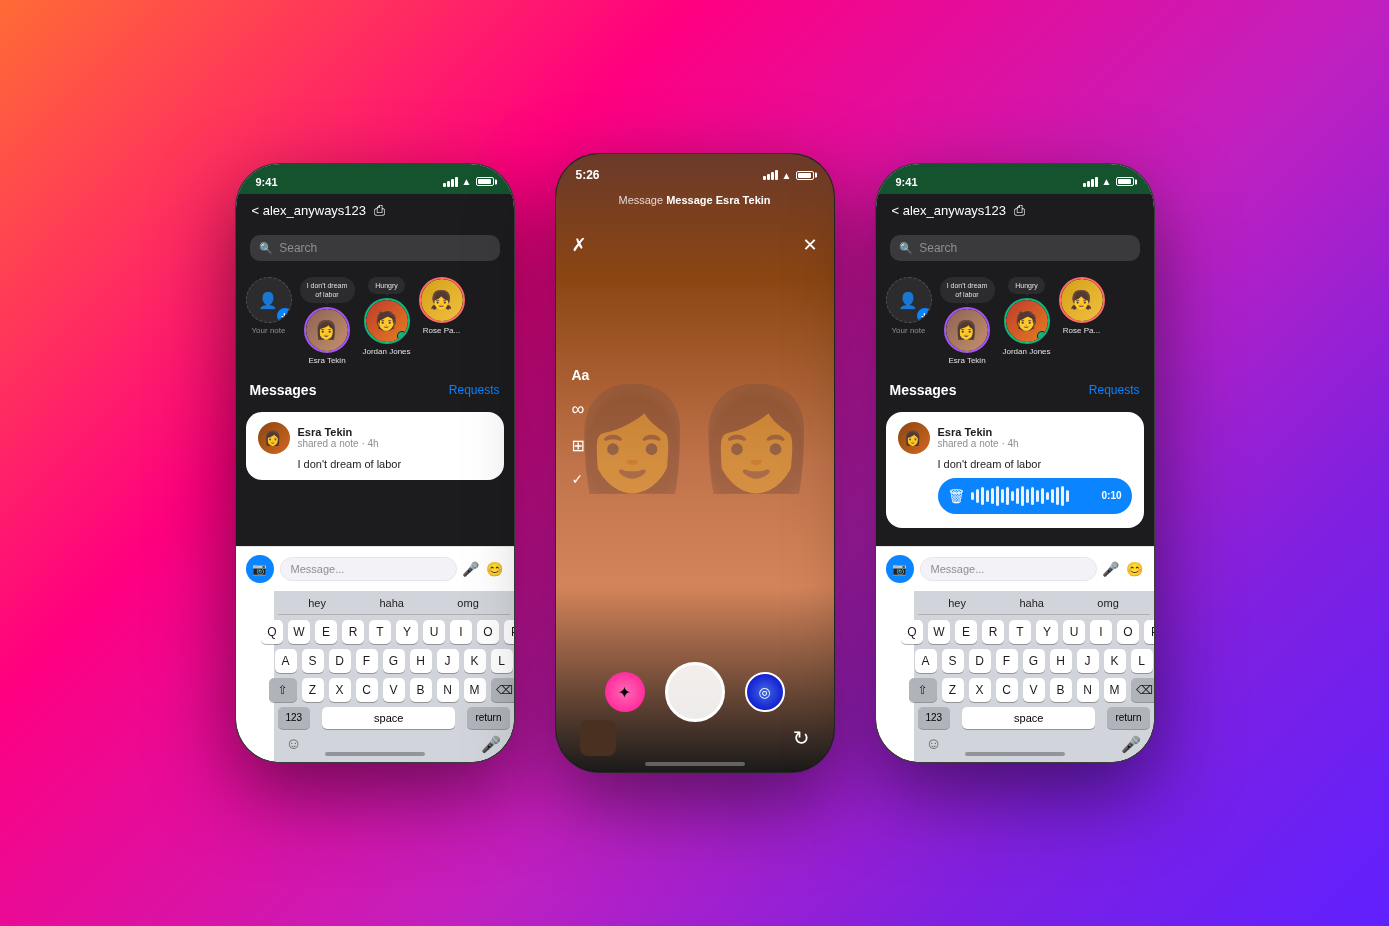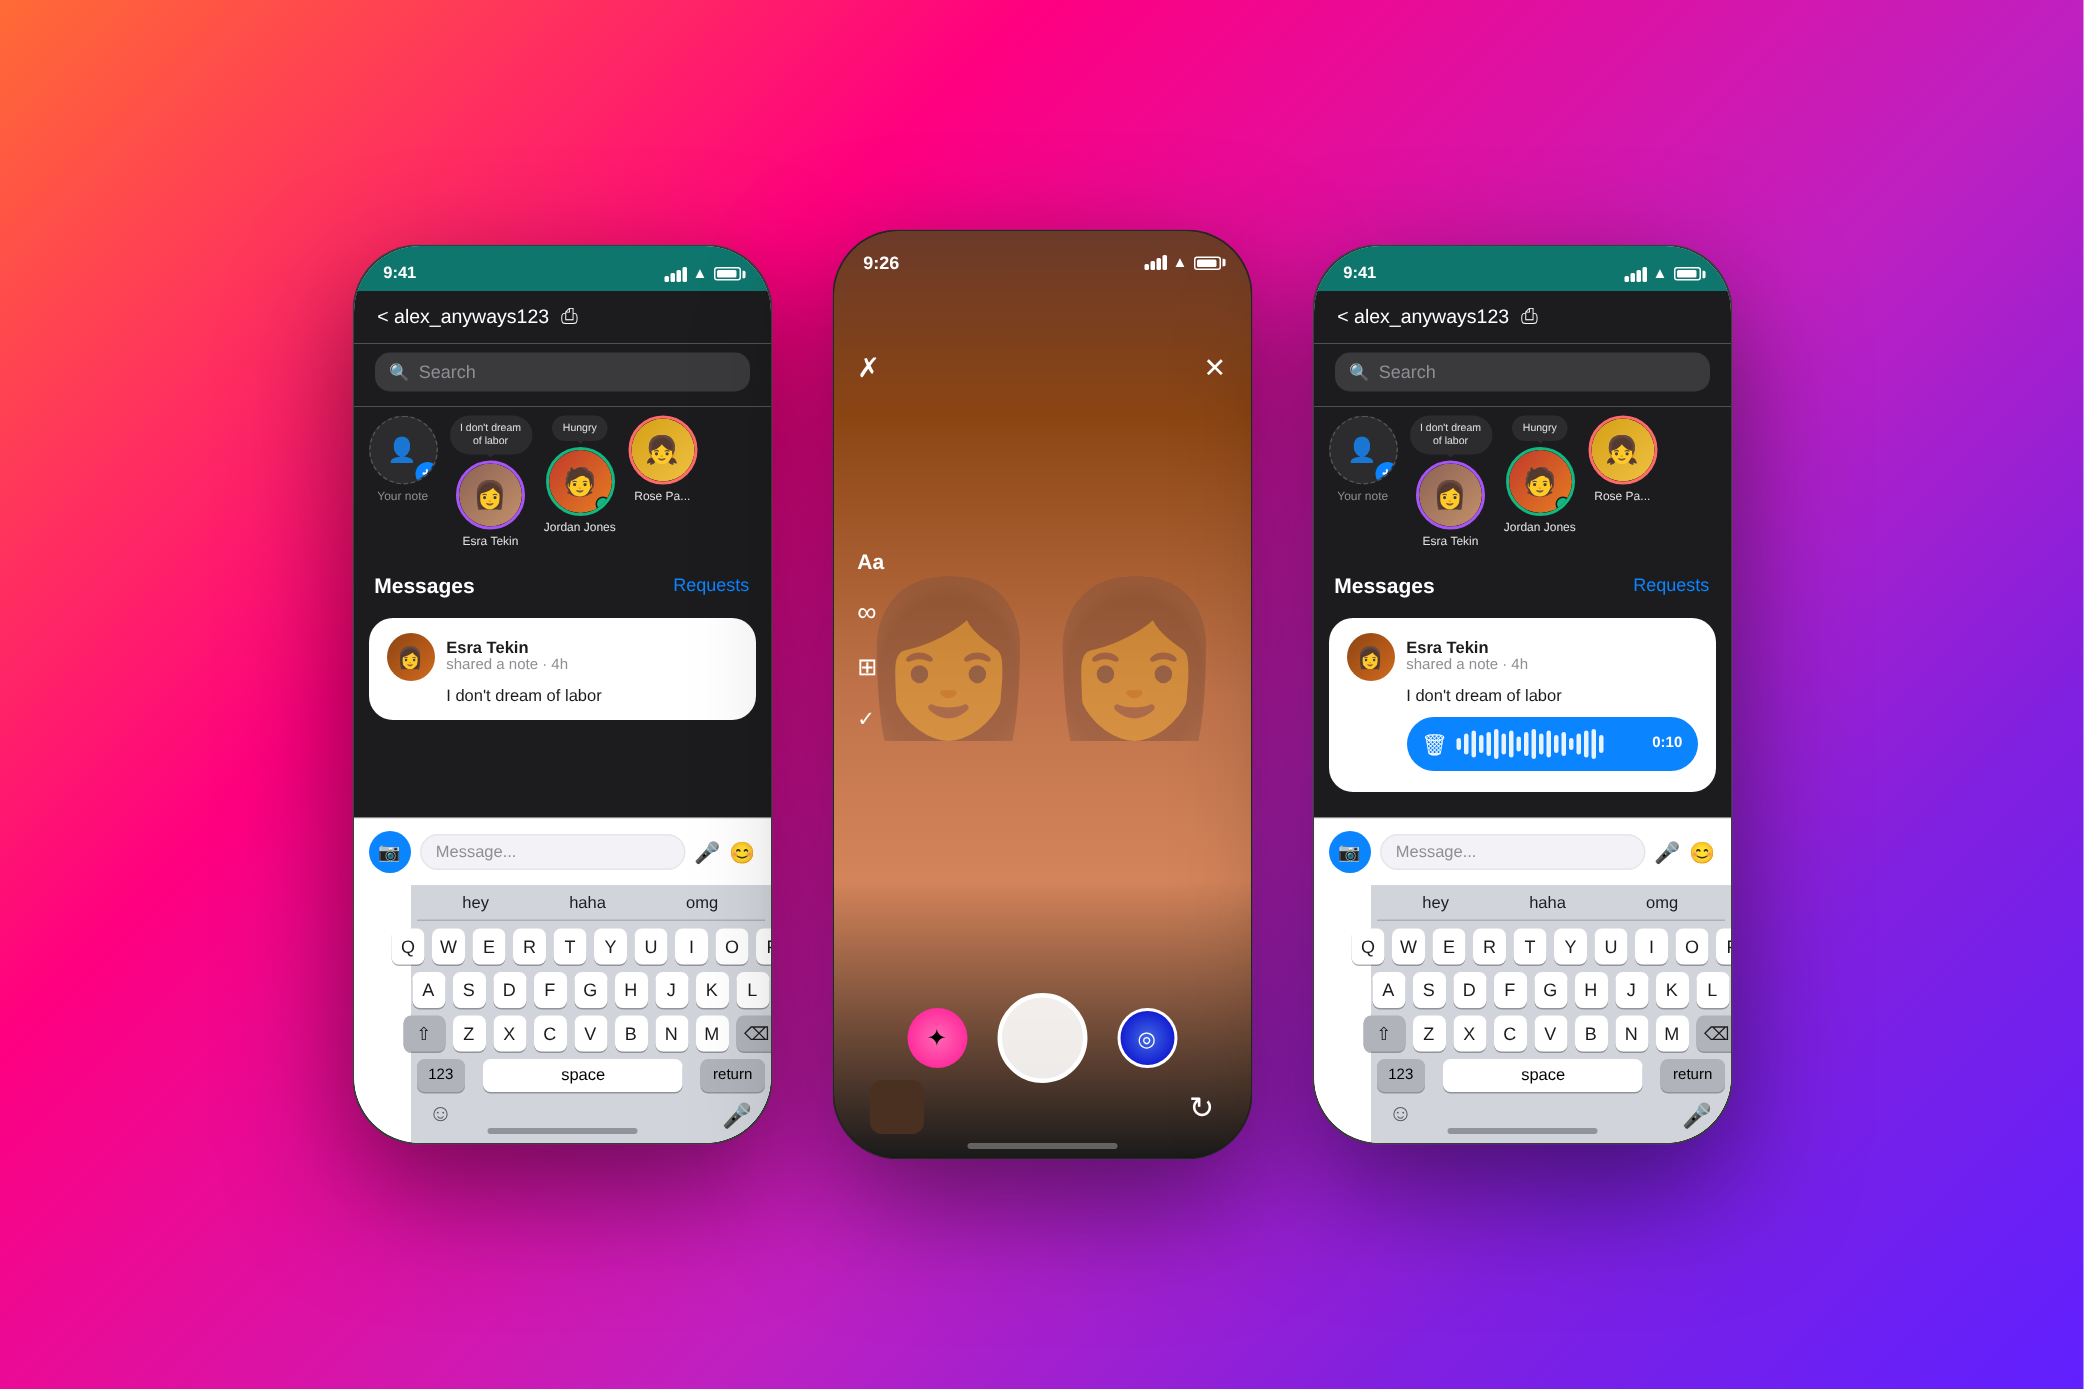--- a/index.html
+++ b/index.html
@@ -33,24 +33,24 @@
       height: 100%;
       background: #f2f2f7;
       border-radius: 44px;
       overflow: hidden;
       display: flex;
       flex-direction: column;
     }
 
     
     .status-bar {
-      background: #0f766e;
+      background: #14532d;
       display: flex;
       justify-content: space-between;
-      align-items: flex-end;
+      align-items: flex-start;
       padding: 12px 20px 6px;
       color: white;
       font-size: 11px;
       font-weight: 600;
     }
 
     .status-icons {
       display: flex;
       align-items: center;
       gap: 4px;
@@ -793,35 +793,39 @@
 </div>
 
 <div class="phone-camera">
   <div class="camera-bg"></div>
 
   <div class="people-overlay">
     <div style="width:100%;height:100%;display:flex;align-items:center;justify-content:center;font-size:100px;opacity:0.3">👩‍👩</div>
   </div>
 
   <div class="camera-status">
-    <span class="camera-time">9:26</span>
+    <span class="camera-time">5:26</span>
     <div class="camera-icons-right">
       <div class="signal-bars">
         <div class="signal-bar" style="height:4px"></div>
         <div class="signal-bar" style="height:6px"></div>
         <div class="signal-bar" style="height:8px"></div>
         <div class="signal-bar" style="height:10px"></div>
       </div>
       <span style="color:white;font-size:10px">▲</span>
       <div class="battery-icon">
           <div class="battery-fill"></div>
         </div>
     </div>
   </div>
 
+  <div class="camera-header">
+    <span style="color:rgba(255,255,255,0.8);font-size:11px">Message </span>
+    <span style="color:white;font-weight:700;font-size:11px">Message Esra Tekin</span>
+  </div>
 
   <div style="position:absolute;top:80px;left:16px;z-index:10">
     <span style="color:white;font-size:18px">✗</span>
   </div>
   <div style="position:absolute;top:80px;right:16px;z-index:10">
     <span style="color:white;font-size:18px">✕</span>
   </div>
 
   <div class="camera-controls-left">
     <span class="cam-ctrl-btn" style="font-weight:bold;font-size:14px">Aa</span>

